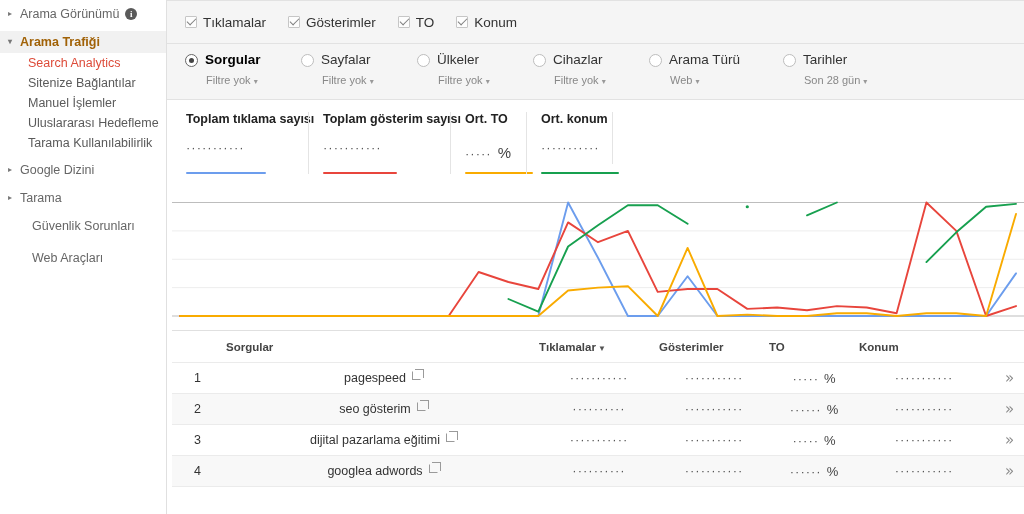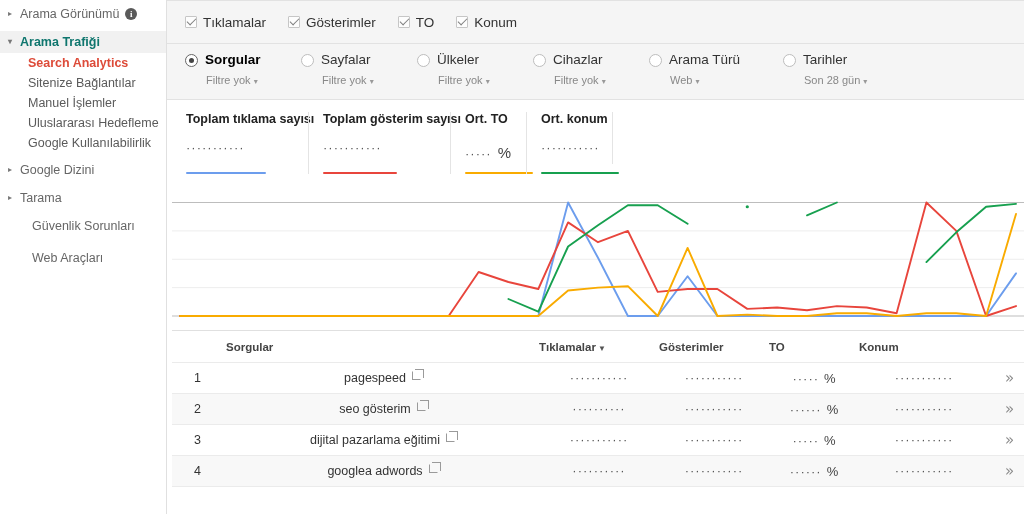--- a/index.html
+++ b/index.html
@@ -30,36 +30,36 @@
   .nav-group-row.active {
     background: #f1f1f1;
     color: #333; font-weight: bold;
   }
   .caret {
     width: 10px; min-width: 10px; display: inline-block;
     font-size: 8px; color: #777; line-height: 1;
     margin-right: 2px;
   }
   .nav-group-label { font-size: 12.5px; }
-  .nav-group-row.active .nav-group-label { color: #0f766e; }
+  .nav-group-row.active .nav-group-label { color: #a16207; }
   .info-icon {
     display: inline-flex; align-items: center; justify-content: center;
     width: 12px; height: 12px; border-radius: 50%;
     background: #5a5a5a; color: #fff;
     font-size: 9px; font-weight: bold;
     margin-left: 6px; font-family: "Liberation Serif", serif;
     line-height: 1;
   }
   .nav-child {
     height: 20px; display: flex; align-items: center;
     padding-left: 28px;
     font-size: 12.5px; color: #5a5a5a;
     white-space: nowrap;
   }
-  .nav-child.selected { color: #dd4b39; font-weight: bold; }
+  .nav-child.selected { color: #dd4b39; font-weight: normal; }
   .nav-plain {
     height: 22px; display: flex; align-items: center;
     padding-left: 32px; font-size: 12.5px; color: #666;
     white-space: nowrap;
   }
   .nav-spacer-sm { height: 6px; }
   .nav-spacer-md { height: 10px; }
 
   
   #main { flex: 1; height: 392px; position: relative; background: #fff; }
@@ -236,21 +236,21 @@
       <div class="nav-child">
         <span>Sitenize Bağlantılar</span>
       </div>
       <div class="nav-child">
         <span>Manuel İşlemler</span>
       </div>
       <div class="nav-child">
         <span>Uluslararası Hedefleme</span>
       </div>
       <div class="nav-child">
-        <span>Google Kullanılabilirlik</span>
+        <span>Tarama Kullanılabilirlik</span>
       </div>
     </div>
 
     <div class="nav-spacer-sm"></div>
 
     <div class="nav-group-row">
       <span class="caret">▸</span>
       <span class="nav-group-label">Google Dizini</span>
     </div>
     <div class="nav-spacer-sm"></div>

